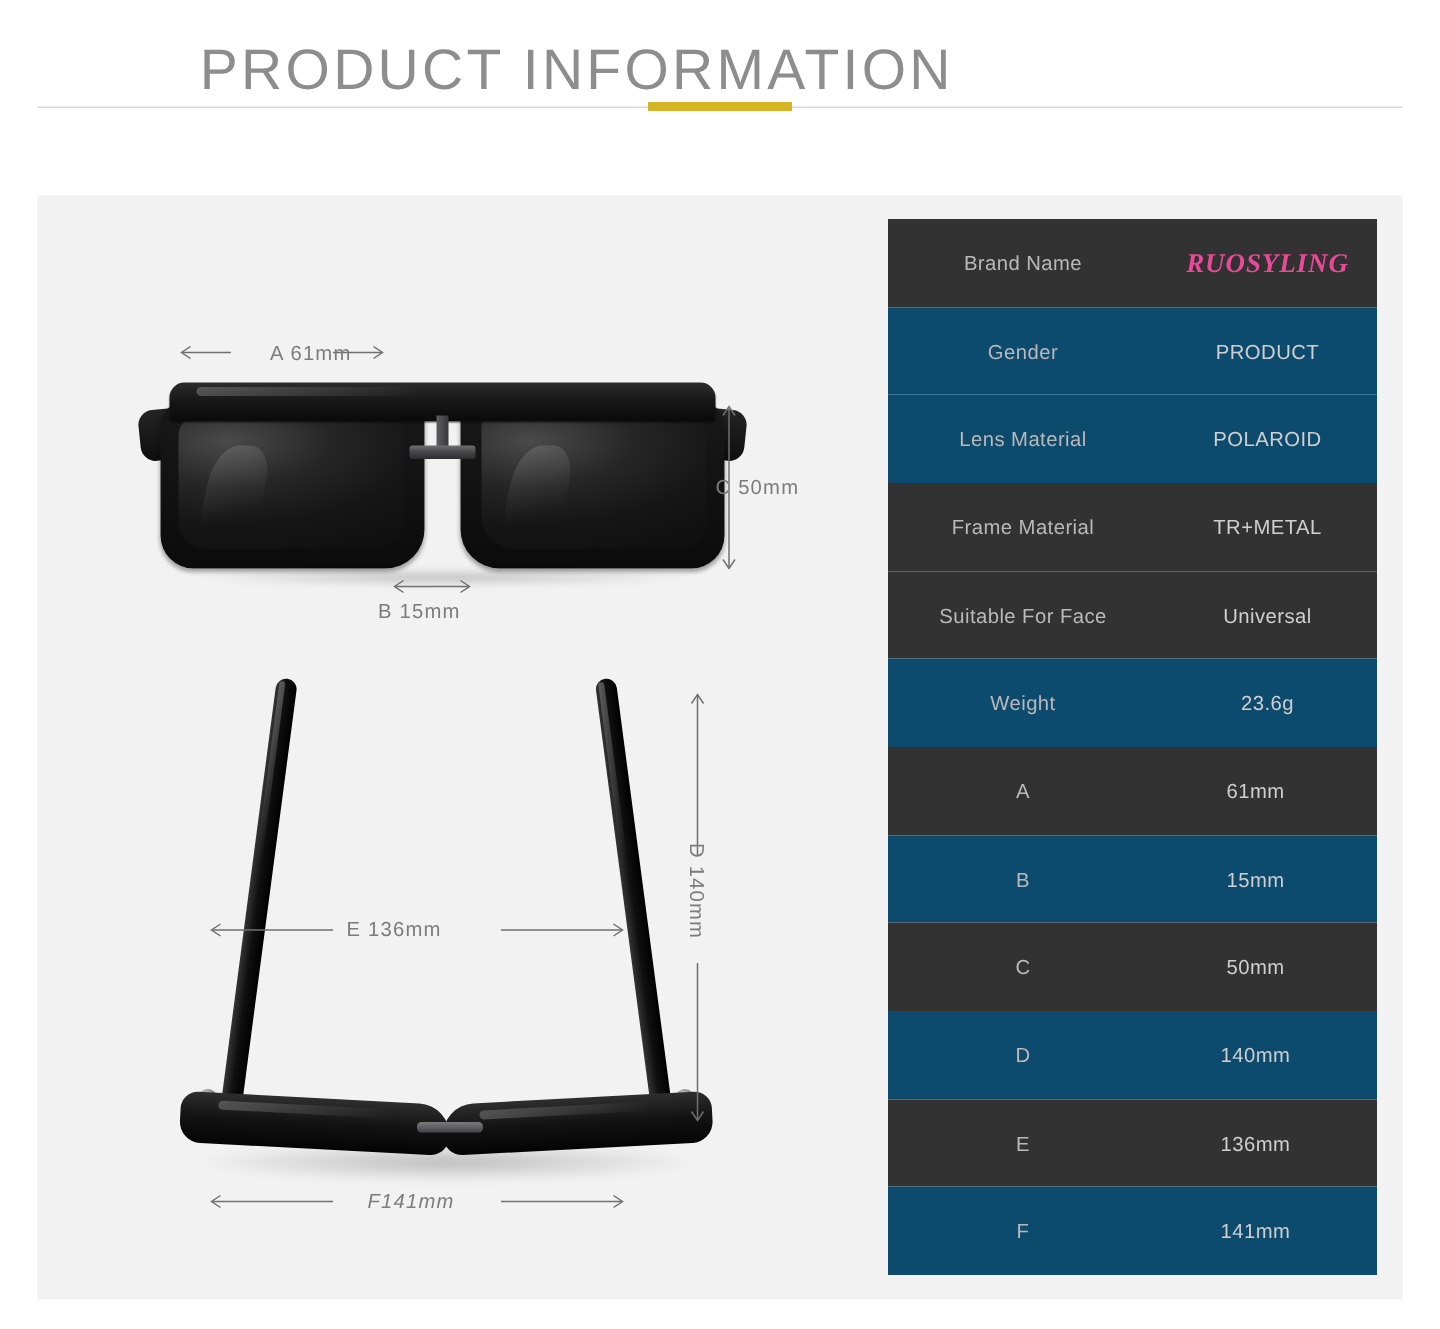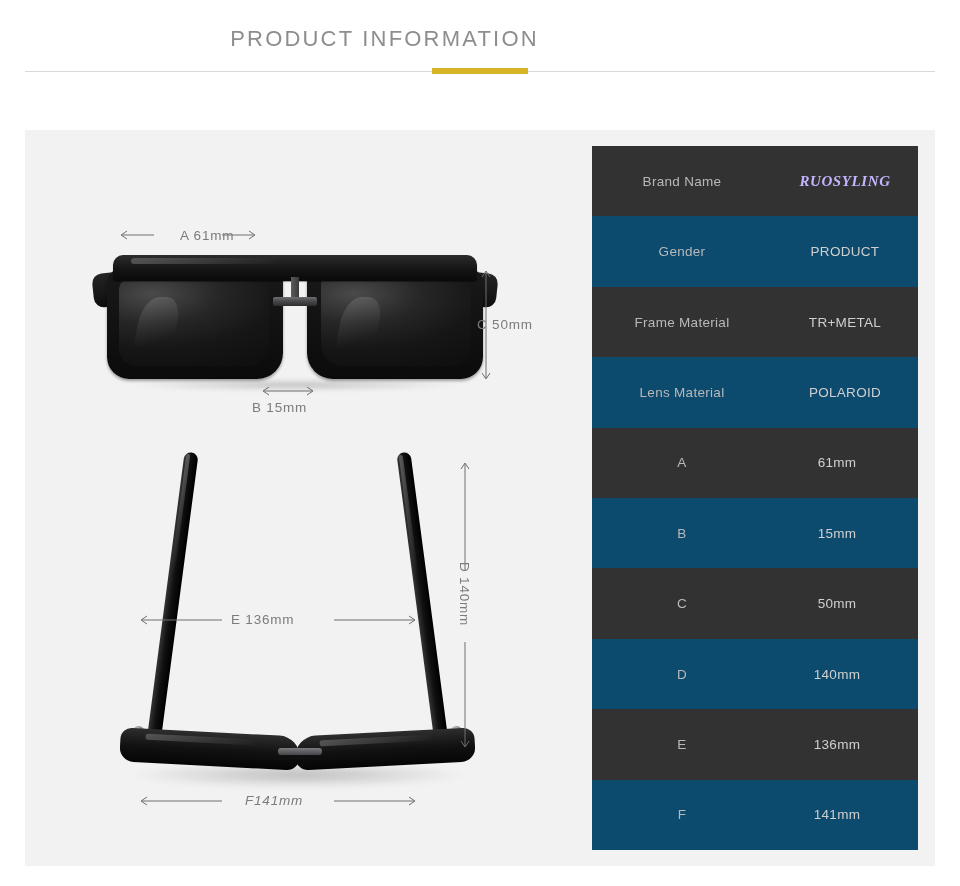--- a/index.html
+++ b/index.html
@@ -22,21 +22,21 @@
     position: absolute;
     left: 0; top: 0;
     width: 960px;
     height: 130px;
   }
   .page-title {
     position: absolute;
     left: 0; top: 26px;
     width: 769px;
     text-align: center;
-    font-size: 22px;
+    font-size: 38px;
     letter-spacing: 2.2px;
     color: #8d8d8d;
     font-weight: 400;
     white-space: nowrap;
   }
   .title-rule {
     position: absolute;
     left: 25px;
     top: 71px;
     width: 910px;
@@ -99,22 +99,22 @@
     font-size: 13.5px;
     color: #cfcfcf;
     letter-spacing: .3px;
     white-space: nowrap;
   }
   
   .spec-row.brand .spec-value {
     font-family: "Liberation Serif", serif;
     font-style: italic;
     font-weight: bold;
-    font-size: 15px;
-    color: #c4b5fd;
+    font-size: 18px;
+    color: #ec4899;
     letter-spacing: .6px;
   }
   
   .spec-row.dim .spec-value {
     left: 172px;
   }
 
   
   .product-area {
     position: absolute;
@@ -413,27 +413,35 @@
 
 <div class="spec-table" id="spec-table">
     <div class="spec-row dark brand">
       <div class="spec-label">Brand Name</div>
       <div class="spec-value">RUOSYLING</div>
     </div>
     <div class="spec-row light">
       <div class="spec-label">Gender</div>
       <div class="spec-value">PRODUCT</div>
     </div>
+    <div class="spec-row light">
+      <div class="spec-label">Lens Material</div>
+      <div class="spec-value">POLAROID</div>
+    </div>
     <div class="spec-row dark">
       <div class="spec-label">Frame Material</div>
       <div class="spec-value">TR+METAL</div>
     </div>
+    <div class="spec-row dark">
+      <div class="spec-label">Suitable For Face</div>
+      <div class="spec-value">Universal</div>
+    </div>
     <div class="spec-row light">
-      <div class="spec-label">Lens Material</div>
-      <div class="spec-value">POLAROID</div>
+      <div class="spec-label">Weight</div>
+      <div class="spec-value">23.6g</div>
     </div>
     <div class="spec-row dark dim">
       <div class="spec-label">A</div>
       <div class="spec-value">61mm</div>
     </div>
     <div class="spec-row light dim">
       <div class="spec-label">B</div>
       <div class="spec-value">15mm</div>
     </div>
     <div class="spec-row dark dim">

